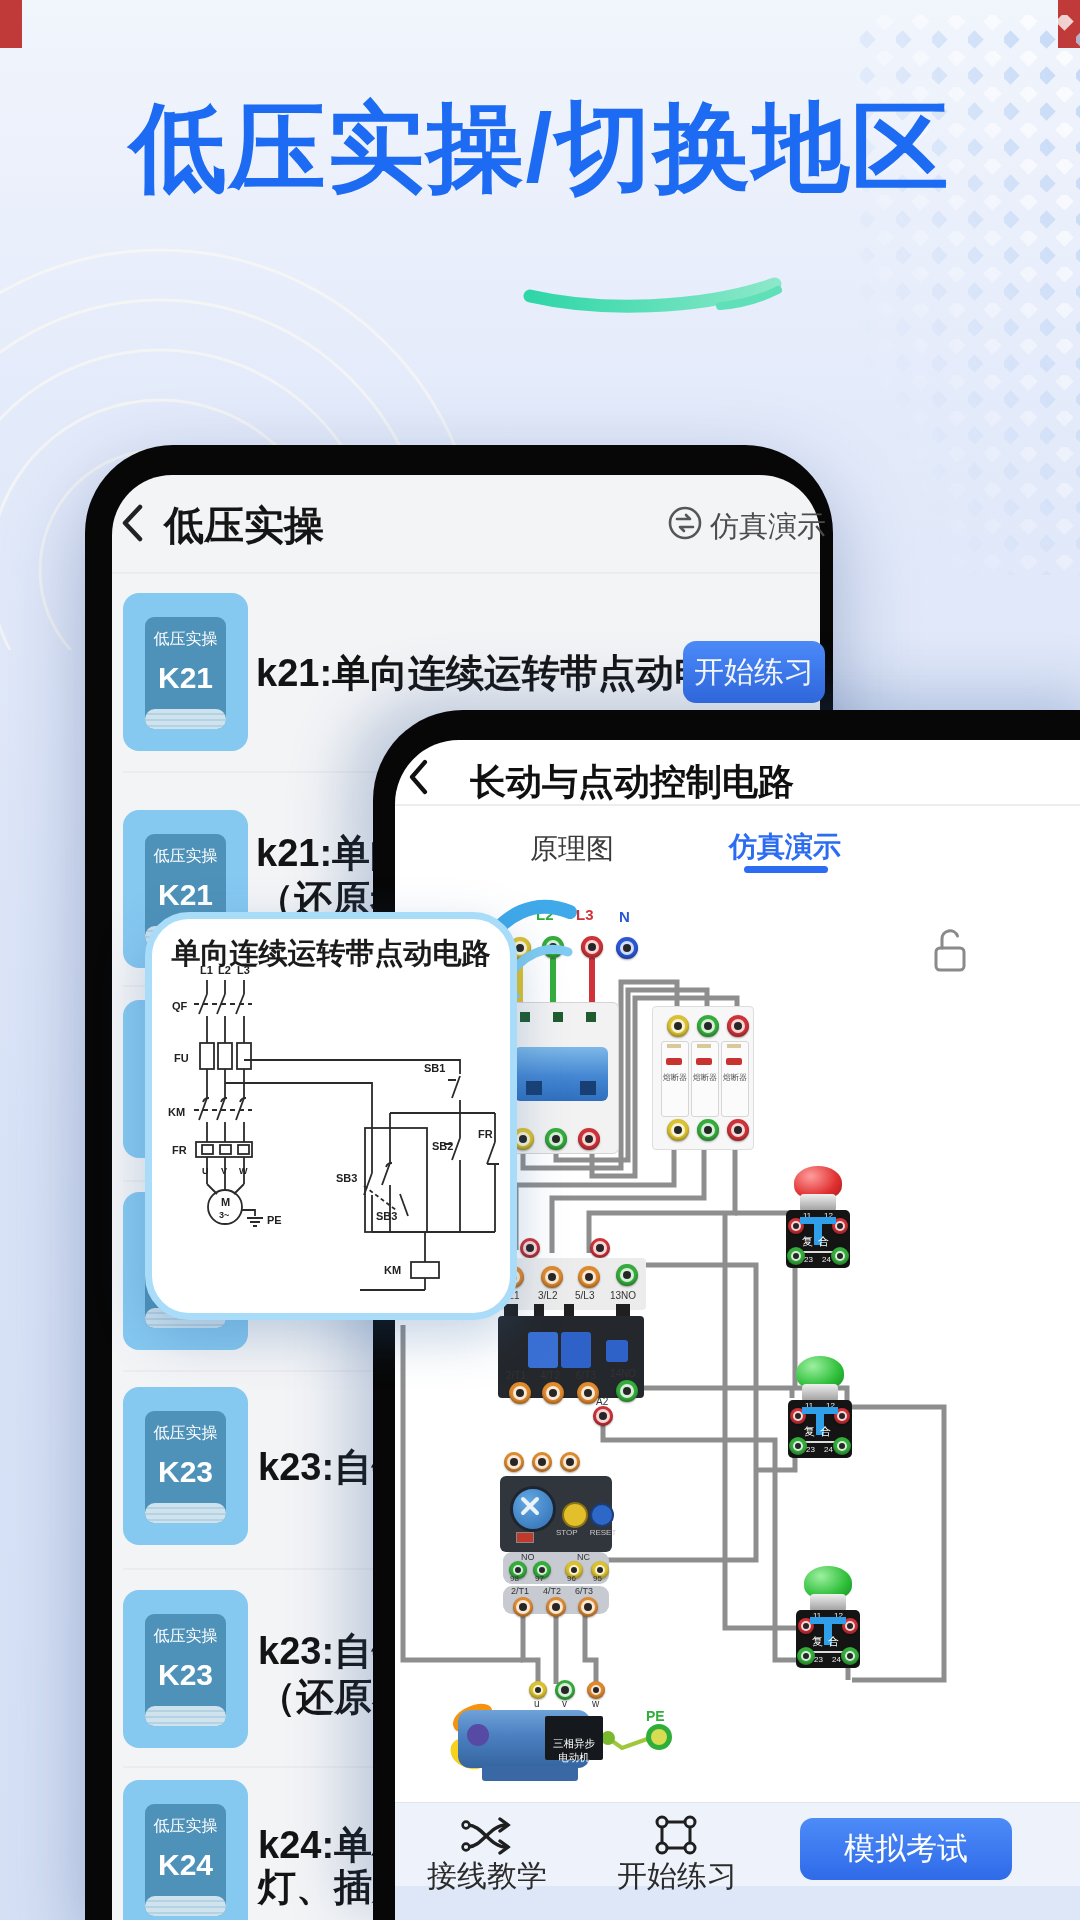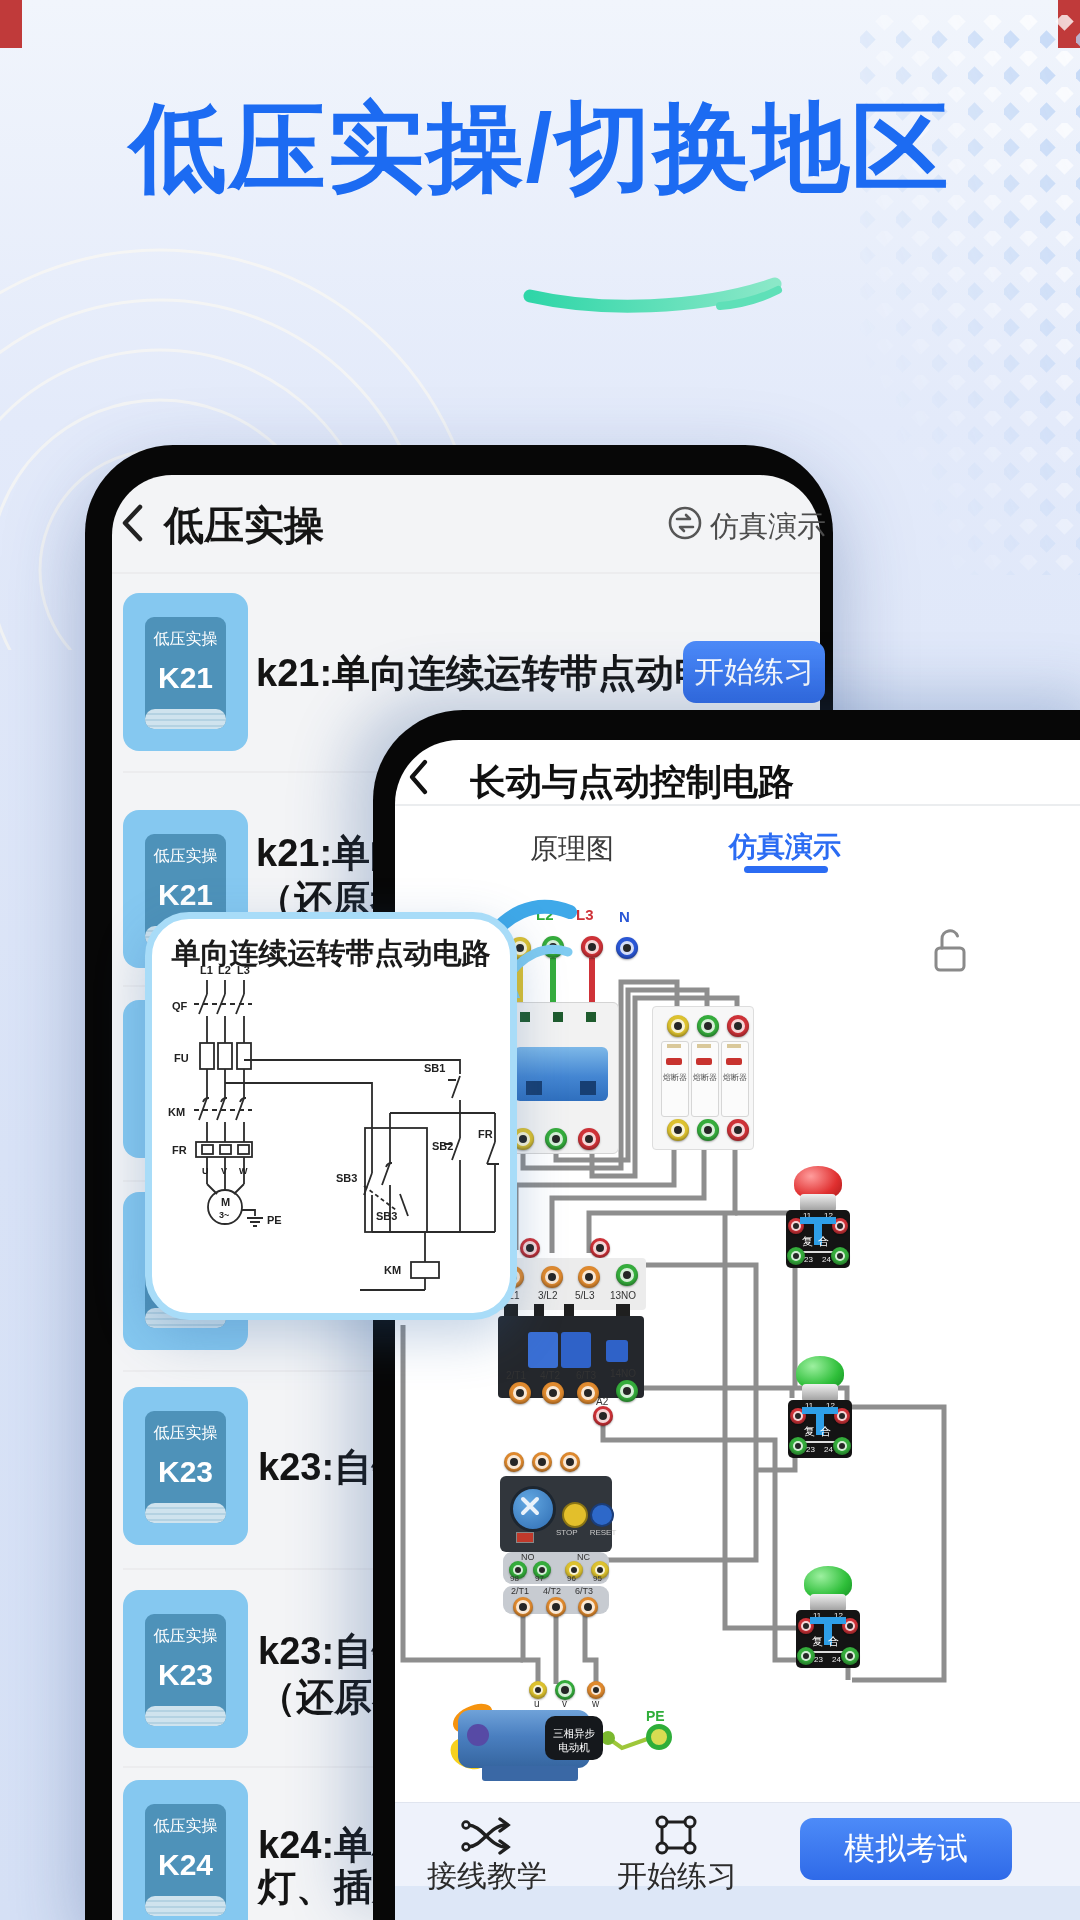--- a/index.html
+++ b/index.html
@@ -69,22 +69,22 @@
   .pstem{position:absolute;left:14px;top:28px;width:36px;height:18px;border-radius:4px;
     background:linear-gradient(180deg,#efefef,#9a9a9a)}
   .pbase{position:absolute;left:0;top:44px;width:64px;height:58px;background:#141414;border-radius:5px}
   .pT-h{position:absolute;left:14px;top:7px;width:36px;height:7px;background:#2e9fe8}
   .pT-v{position:absolute;left:28px;top:10px;width:8px;height:25px;background:#2e9fe8}
   .pw{position:absolute;font-size:8px;color:#eee}
   .pfh{position:absolute;left:0;top:24px;width:100%;text-align:center;font-size:11px;color:#fff;letter-spacing:5px}
   .pul{position:absolute;left:14px;top:41px;width:36px;height:2px;background:#ddd}
   .motor-body{position:absolute;left:8px;top:32px;width:132px;height:58px;border-radius:12px;
     background:linear-gradient(180deg,#6fa2d9 0%,#4a7fc0 45%,#35659f 100%)}
-  .motor-label{position:absolute;left:95px;top:38px;width:58px;height:44px;background:#15181c;border-radius:10px;
-    color:#fff;font-size:10.5px;text-align:center;line-height:1.35;padding-top:10px;box-sizing:border-box}
+  .motor-label{position:absolute;left:95px;top:38px;width:58px;height:44px;background:#15181c;border-radius:2px;
+    color:#fff;font-size:10.5px;text-align:center;line-height:1.35;padding-top:20px;box-sizing:border-box}
   
   .nav-label{font-size:30px;color:#2b2b2b;text-align:center}
   
   .popup{left:145px;top:912px;width:372px;height:408px;background:#fff;border:7px solid #a8dcf8;
     border-radius:44px;box-sizing:border-box;box-shadow:0 18px 50px rgba(50,100,160,.28)}
   .popup-title{left:158px;top:934px;width:346px;text-align:center;font-size:29px;font-weight:700;color:#1b1b1b}
   svg text{font-family:"Liberation Sans","DejaVu Sans",sans-serif}
 </style>
 </head>
 <body>

